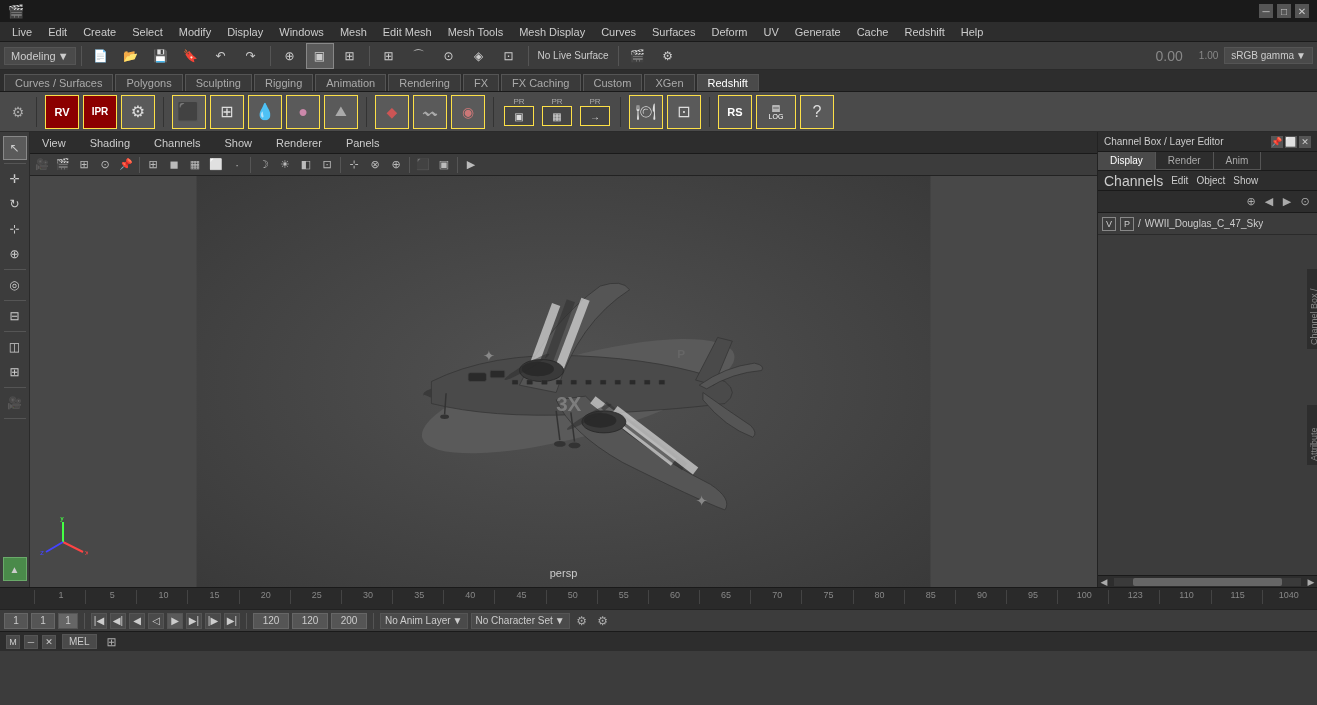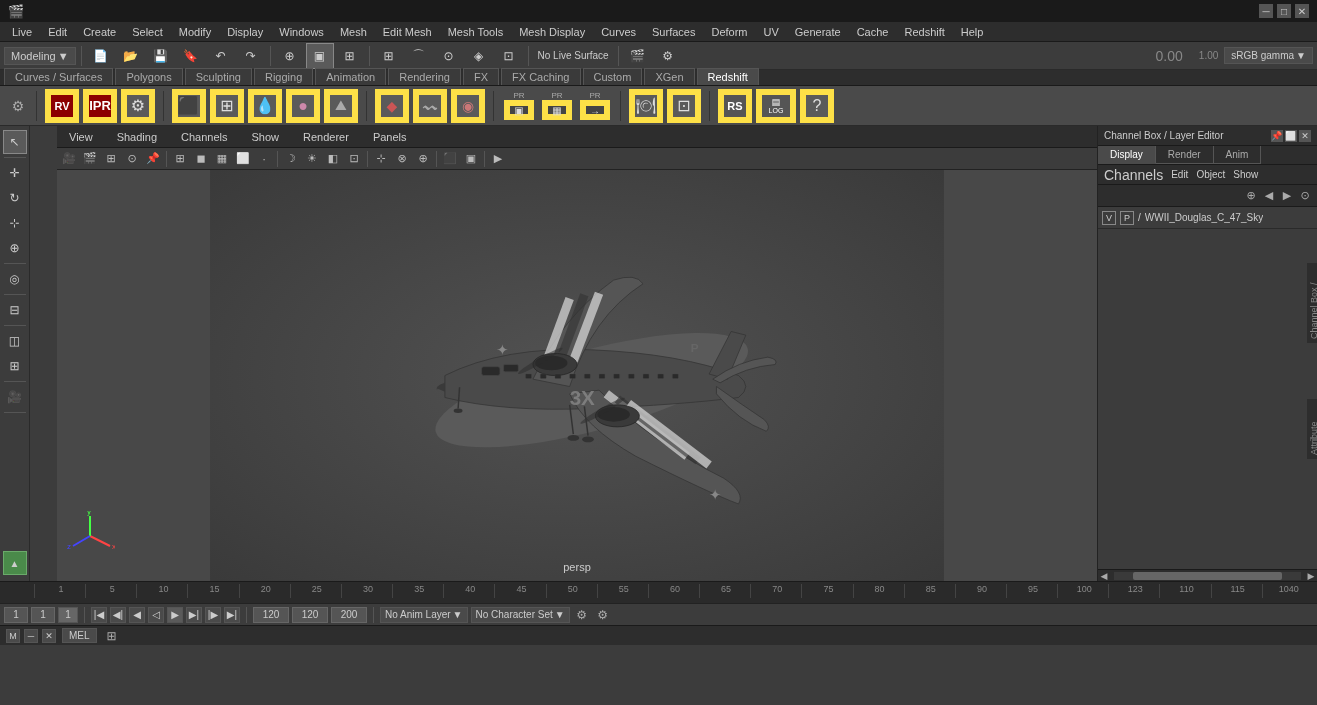--- a/index.html
+++ b/index.html
@@ -16,41 +16,41 @@
     .menu-item { padding: 2px 8px; font-size: 11px; color: #cccccc; cursor: pointer; white-space: nowrap; }
 
     
     #toolbar1 { height: 28px; background: #3c3c3c; display: flex; align-items: center; padding: 0 4px; gap: 2px; border-bottom: 1px solid #2a2a2a; }
     .tb-sep { width: 1px; height: 20px; background: #555; margin: 0 3px; }
     .tb-dropdown { display: flex; align-items: center; gap: 2px; padding: 2px 6px; background: #4a4a4a; border: 1px solid #555; cursor: pointer; }
     .icon-btn { width: 28px; height: 26px; background: transparent; border: 1px solid transparent; display: flex; align-items: center; justify-content: center; cursor: pointer; color: #cccccc; font-size: 12px; }
     .icon-btn.active { background: #5a5a5a; border: 1px solid #888; }
 
     
-    #shelf-tabs { height: 16px; background: #2d2d2d; display: flex; align-items: flex-end; padding: 0 4px; border-bottom: 1px solid #1a1a1a; }
+    #shelf-tabs { height: 22px; background: #2d2d2d; display: flex; align-items: flex-end; padding: 0 4px; border-bottom: 1px solid #1a1a1a; }
     .shelf-tab { padding: 2px 10px; font-size: 11px; color: #aaaaaa; cursor: pointer; background: #3a3a3a; border: 1px solid #555; border-bottom: none; margin-right: 2px; }
     .shelf-tab.active { background: #4a4a4a; color: #ffffff; }
 
     
     #shelf-icons { height: 40px; background: #4a4a4a; display: flex; align-items: center; padding: 0 8px; gap: 4px; border-bottom: 1px solid #2a2a2a; }
-    .shelf-icon { width: 34px; height: 34px; background: #5a5a5a; border: 6px solid #fde047; display: flex; align-items: center; justify-content: center; cursor: pointer; font-size: 16px; color: #dddddd; }
+    .shelf-icon { width: 34px; height: 34px; background: #5a5a5a; border: 1px solid #fde047; display: flex; align-items: center; justify-content: center; cursor: pointer; font-size: 16px; color: #dddddd; }
     .shelf-sep { width: 1px; height: 30px; background: #333; margin: 0 4px; }
     .shelf-gear { width: 20px; height: 20px; font-size: 14px; display: flex; align-items: center; justify-content: center; cursor: pointer; color: #aaa; }
 
     
     #main-layout { display: flex; height: calc(705px - 22px - 20px - 28px - 32px - 22px - 40px - 22px - 44px - 20px); }
 
     
     #left-toolbar { width: 30px; background: #3c3c3c; display: flex; flex-direction: column; align-items: center; padding: 4px 0; gap: 1px; border-right: 1px solid #2a2a2a; }
     .left-btn { width: 24px; height: 24px; background: transparent; border: 1px solid transparent; display: flex; align-items: center; justify-content: center; cursor: pointer; color: #cccccc; font-size: 12px; }
     .left-btn.active { background: #5a5a5a; border-color: #888; }
     .left-sep { width: 22px; height: 1px; background: #555; margin: 2px 0; }
 
     
-    #viewport { flex: 1; background: #4a4a4a; position: relative; overflow: hidden; margin-left: 27px; }
+    #viewport { flex: 1; background: #4a4a4a; position: relative; overflow: hidden; }
     #viewport-header { height: 22px; background: #2d2d2d; display: flex; align-items: center; padding: 0 8px; gap: 16px; border-bottom: 1px solid #1a1a1a; }
     .vp-menu { font-size: 11px; color: #cccccc; cursor: pointer; padding: 0 4px; }
     #viewport-toolbar { position: absolute; top: 22px; left: 0; right: 0; height: 22px; background: #3c3c3c; display: flex; align-items: center; padding: 0 4px; gap: 2px; border-bottom: 1px solid #2a2a2a; z-index: 10; }
     .vp-icon { width: 20px; height: 18px; display: flex; align-items: center; justify-content: center; cursor: pointer; font-size: 11px; color: #bbb; border: 1px solid transparent; }
     #persp-label { position: absolute; bottom: 8px; left: 50%; transform: translateX(-50%); font-size: 11px; color: #cccccc; pointer-events: none; }
 
     
     #right-panel { width: 218px; background: #3c3c3c; border-left: 1px solid #2a2a2a; display: flex; flex-direction: column; }
     .layer-v { width: 14px; height: 14px; border: 1px solid #888; display: flex; align-items: center; justify-content: center; font-size: 9px; cursor: pointer; color: #ccc; }
     .layer-p { width: 14px; height: 14px; border: 1px solid #888; display: flex; align-items: center; justify-content: center; font-size: 9px; cursor: pointer; color: #ccc; }
@@ -168,21 +168,21 @@
   <span class="shelf-tab">Custom</span>
   <span class="shelf-tab">XGen</span>
   <span class="shelf-tab active">Redshift</span>
 </div>
 
 <div id="shelf-icons">
   <div class="shelf-gear">⚙</div>
   <div class="shelf-sep"></div>
 
   <div class="shelf-icon" style="background:#8B0000;color:#fff;font-size:11px;font-weight:bold;">RV</div>
-  <div class="shelf-icon" style="background:#8B0000;color:#fff;font-size:13px;font-weight:bold;">IPR</div>
+  <div class="shelf-icon" style="background:#8B0000;color:#fff;font-size:10px;font-weight:bold;">IPR</div>
   <div class="shelf-icon" style="background:#5a5a5a;">⚙</div>
   <div class="shelf-sep"></div>
 
   <div class="shelf-icon" style="font-size:18px;">⬛</div>
   <div class="shelf-icon" style="font-size:16px;">⊞</div>
   <div class="shelf-icon" style="font-size:16px;color:#6af;">💧</div>
   <div class="shelf-icon" style="font-size:16px;color:#c8a;">●</div>
   <div class="shelf-icon" style="font-size:14px;color:#aaa;">⛰</div>
   <div class="shelf-sep"></div>
 

